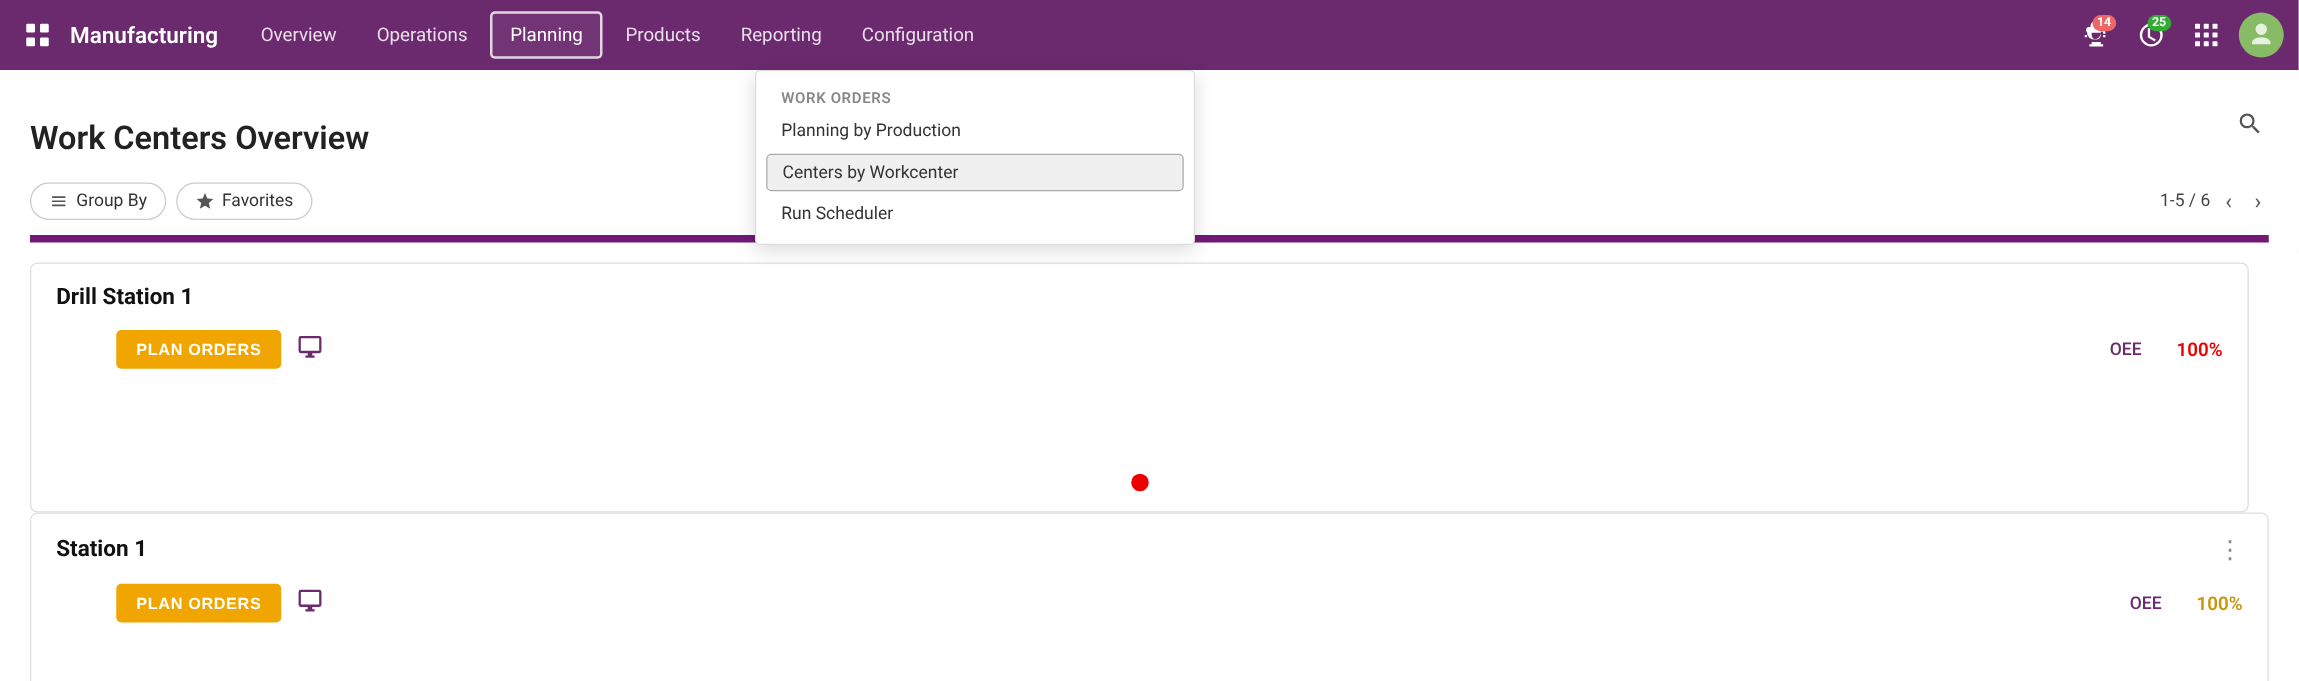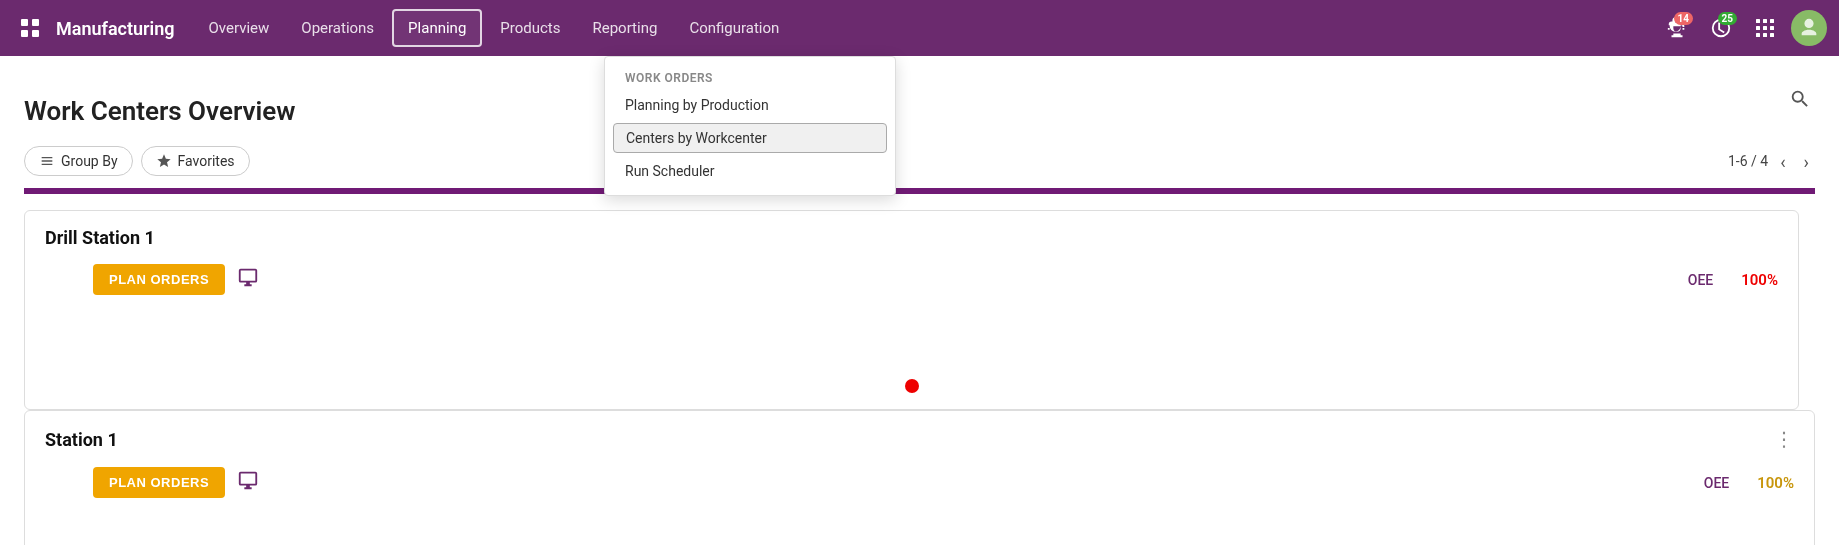--- a/index.html
+++ b/index.html
@@ -79,21 +79,21 @@
 
     
     .dropdown-menu {
       position: absolute;
       top: 56px;
       left: 604px;
       background: white;
       border: 1px solid #ddd;
       border-radius: 4px;
       box-shadow: 0 4px 16px rgba(0,0,0,0.15);
-      width: 292px;
+      width: 352px;
       z-index: 200;
       padding: 8px 0;
     }
     .dropdown-section-label {
       color: #888;
       font-size: 12px;
       font-weight: 600;
       padding: 6px 20px 4px;
       text-transform: uppercase;
       letter-spacing: 0.5px;
@@ -335,21 +335,21 @@
       <span>Group By</span>
     </div>
     <div class="filter-btn">
       <svg width="16" height="16" viewBox="0 0 24 24" fill="#555">
         <path d="M12 17.27L18.18 21l-1.64-7.03L22 9.24l-7.19-.61L12 2 9.19 8.63 2 9.24l5.46 4.73L5.82 21z"></path>
       </svg>
       <span>Favorites</span>
     </div>
     <div class="filter-spacer"></div>
     <div class="pagination">
-      <span>1-6 / 4</span>
+      <span>1-5 / 6</span>
       <span class="pag-btn">‹</span>
       <span class="pag-btn">›</span>
     </div>
   </div>
 
   <div class="cards-row">
 
     <div class="work-center-card">
       <div class="card-header">
         <div class="card-title">Drill Station 1</div>

